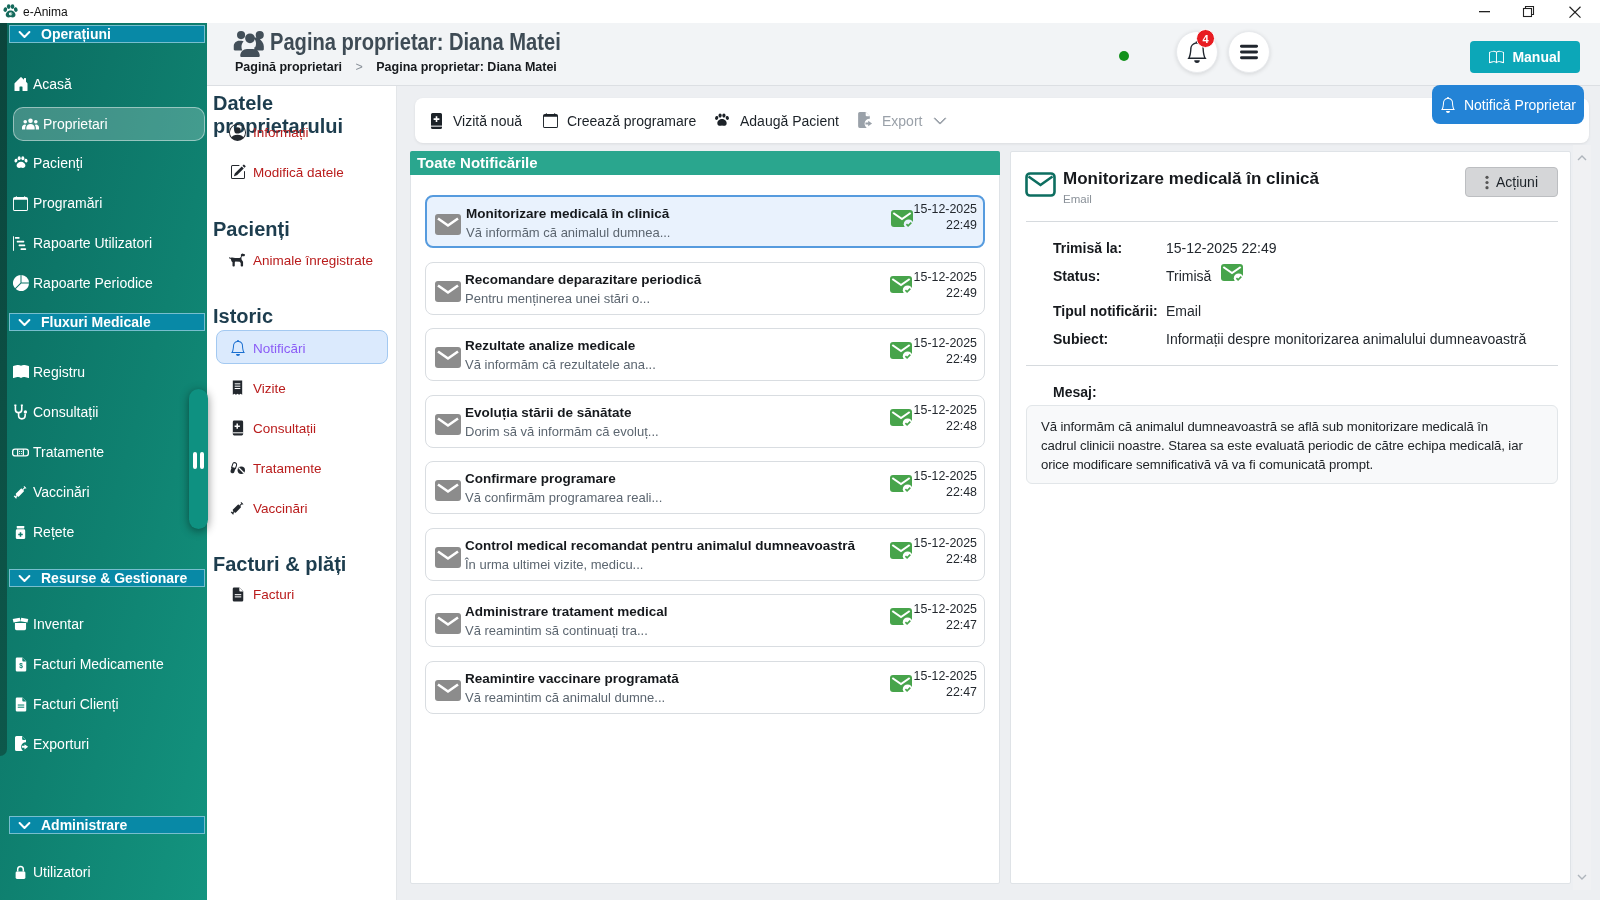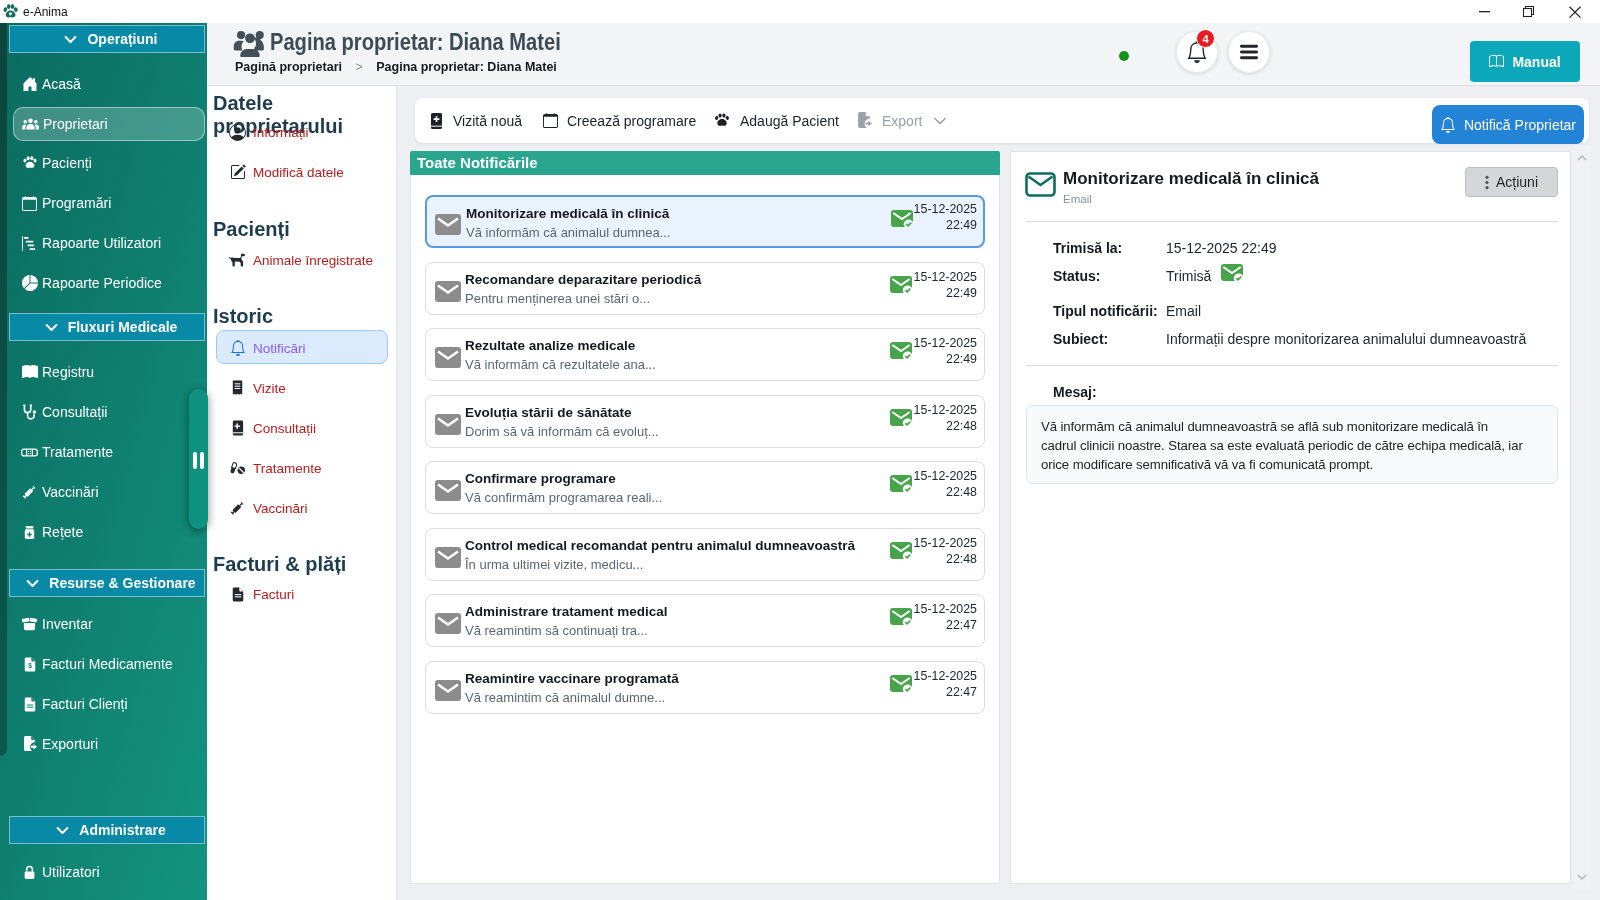--- a/index.html
+++ b/index.html
@@ -8,57 +8,57 @@
 .abs { position:absolute; }
 
 
 #titlebar { position:absolute; left:0; top:0; width:1600px; height:23px; background:#fff; }
 #titlebar .appname { position:absolute; left:23px; top:5px; font-size:12px; color:#111; }
 .winbtn { position:absolute; top:0; height:23px; width:46px; }
 
 
 #sidebar { position:absolute; left:0; top:23px; width:207px; height:877px;
   background:linear-gradient(105deg,#0b6b60 0%,#0f8170 55%,#13947f 100%); }
-.sgroup { position:absolute; left:9px; width:196px; height:28px;
+.sgroup { position:absolute; left:9px; width:196px; height:18px;
   background:#0889a6; border:1px solid rgba(255,255,255,.45);
-  display:flex; align-items:center; color:#fff; font-weight:bold; font-size:14px;justify-content:center; }
+  display:flex; align-items:center; color:#fff; font-weight:bold; font-size:14px; }
 .sgroup svg { margin:0 10px 0 8px; }
 .sitem { position:absolute; left:8px; width:192px; height:40px; display:flex; align-items:center;
-  color:#fff; font-size:14px; padding-left:13px; }
+  color:#fff; font-size:14px; padding-left:4px; }
 .sitem .ic { width:17px; height:17px; margin-right:4px; flex:none; display:flex; align-items:center; justify-content:center;}
 .sitem.sel { background:rgba(255,255,255,.22); border:1px solid rgba(255,255,255,.45); border-radius:10px; height:34px; left:13px; width:192px; padding-left:8px; }
 #darkstripe { position:absolute; left:0; top:23px; width:7px; height:733px;
   background:linear-gradient(#0b453c,#0d584b); border-radius:0 0 8px 0; }
 #handle { position:absolute; left:189px; top:389px; width:19px; height:140px; background:#0e9181;
   border-radius:10px; box-shadow:0 2px 10px rgba(0,0,0,.45); }
 #handle:before { content:""; position:absolute; left:4px; top:63px; width:3.5px; height:17px; background:#fff; border-radius:2px; }
 #handle:after { content:""; position:absolute; left:11px; top:63px; width:3.5px; height:17px; background:#fff; border-radius:2px; }
 
 
 #header { position:absolute; left:207px; top:23px; width:1393px; height:63px; background:#f2f4f6; border-bottom:1px solid #dcdfe3; }
 #pagetitle { position:absolute; left:63px; top:6px; font-size:23px; font-weight:bold; color:#3e4b55; transform:scaleX(.875); transform-origin:0 0; white-space:nowrap; }
 #crumbs { position:absolute; left:28px; top:37px; font-size:12.5px; font-weight:bold; color:#16191d; }
 #crumbs .sep { color:#8a9199; font-weight:normal; margin:0 10px; }
 #greendot { position:absolute; left:1119px; top:51px; width:10px; height:10px; border-radius:50%; background:#12911b; }
 .circlebtn { position:absolute; top:31px; width:42px; height:42px; background:#fff; border-radius:50%;
   border:1px solid #e8eaed; box-shadow:0 1px 4px rgba(0,0,0,.12); display:flex; align-items:center; justify-content:center; }
 #badge { position:absolute; left:1196px; top:29px; width:19px; height:19px; background:#e81c22; border-radius:50%;
   color:#fff; font-size:11px; font-weight:bold; text-align:center; line-height:19px; border:1.5px solid #fff; }
-#manualbtn { position:absolute; left:1470px; top:41px; width:110px; height:41px; background:#0ca7b8; border-radius:4px;
+#manualbtn { position:absolute; left:1470px; top:41px; width:110px; height:32px; background:#0ca7b8; border-radius:4px;
   color:#fff; font-size:14px; font-weight:bold; display:flex; align-items:center; justify-content:center; gap:8px; }
 
 
 #subside { position:absolute; left:207px; top:86px; width:190px; height:814px; background:#fff; border-right:1px solid #e3e6e9; }
 .sstitle { position:absolute; left:6px; font-size:20px; font-weight:bold; color:#1d3d4e; }
 .ssitem { position:absolute; left:22px; height:40px; display:flex; align-items:center; font-size:13.5px; color:#b91c1c; }
 .ssitem .ic { width:17px; height:17px; margin-right:7px; display:flex; align-items:center; justify-content:center; }
 #ssel { position:absolute; left:9px; top:244px; width:172px; height:34px; background:#dbeafd; border:1px solid #a3c9f1; border-radius:8px; }
 #toolbar { position:absolute; left:415px; top:98px; width:1174px; height:45px; background:#fff; border-radius:8px; box-shadow:0 1px 3px rgba(0,0,0,.08); }
 .tbitem { position:absolute; top:0; height:45px; display:flex; align-items:center; gap:9px; font-size:14px; color:#1c2228; }
-#notifbtn { position:absolute; left:1432px; top:105px; width:152px; height:39px; background:#2383d6; border-radius:8px;
+#notifbtn { position:absolute; left:1432px; top:85px; width:152px; height:39px; background:#2383d6; border-radius:8px;
   color:#fff; font-size:14px; display:flex; align-items:center; justify-content:center; gap:8px; }
 
 
 #listpanel { position:absolute; left:410px; top:151px; width:590px; height:733px; background:#fff; border:1px solid #dfe3e7; border-radius:2px; }
 #listhead { position:absolute; left:-1px; top:-1px; width:590px; height:24px; background:#2aa68e; color:#fff;
   font-size:15px; font-weight:bold; padding:3px 0 12px 7px; border-radius:2px 2px 0 0; }
 .card { position:absolute; left:14px; width:560px; height:53px; background:#fff; border:1px solid #d9dde1; border-radius:8px; }
 .card.sel { background:#e9f2fd; border:2px solid #569bde; }
 .card .env { position:absolute; left:9px; top:18px; }
 .card.sel .env { left:8px; top:17px; }

